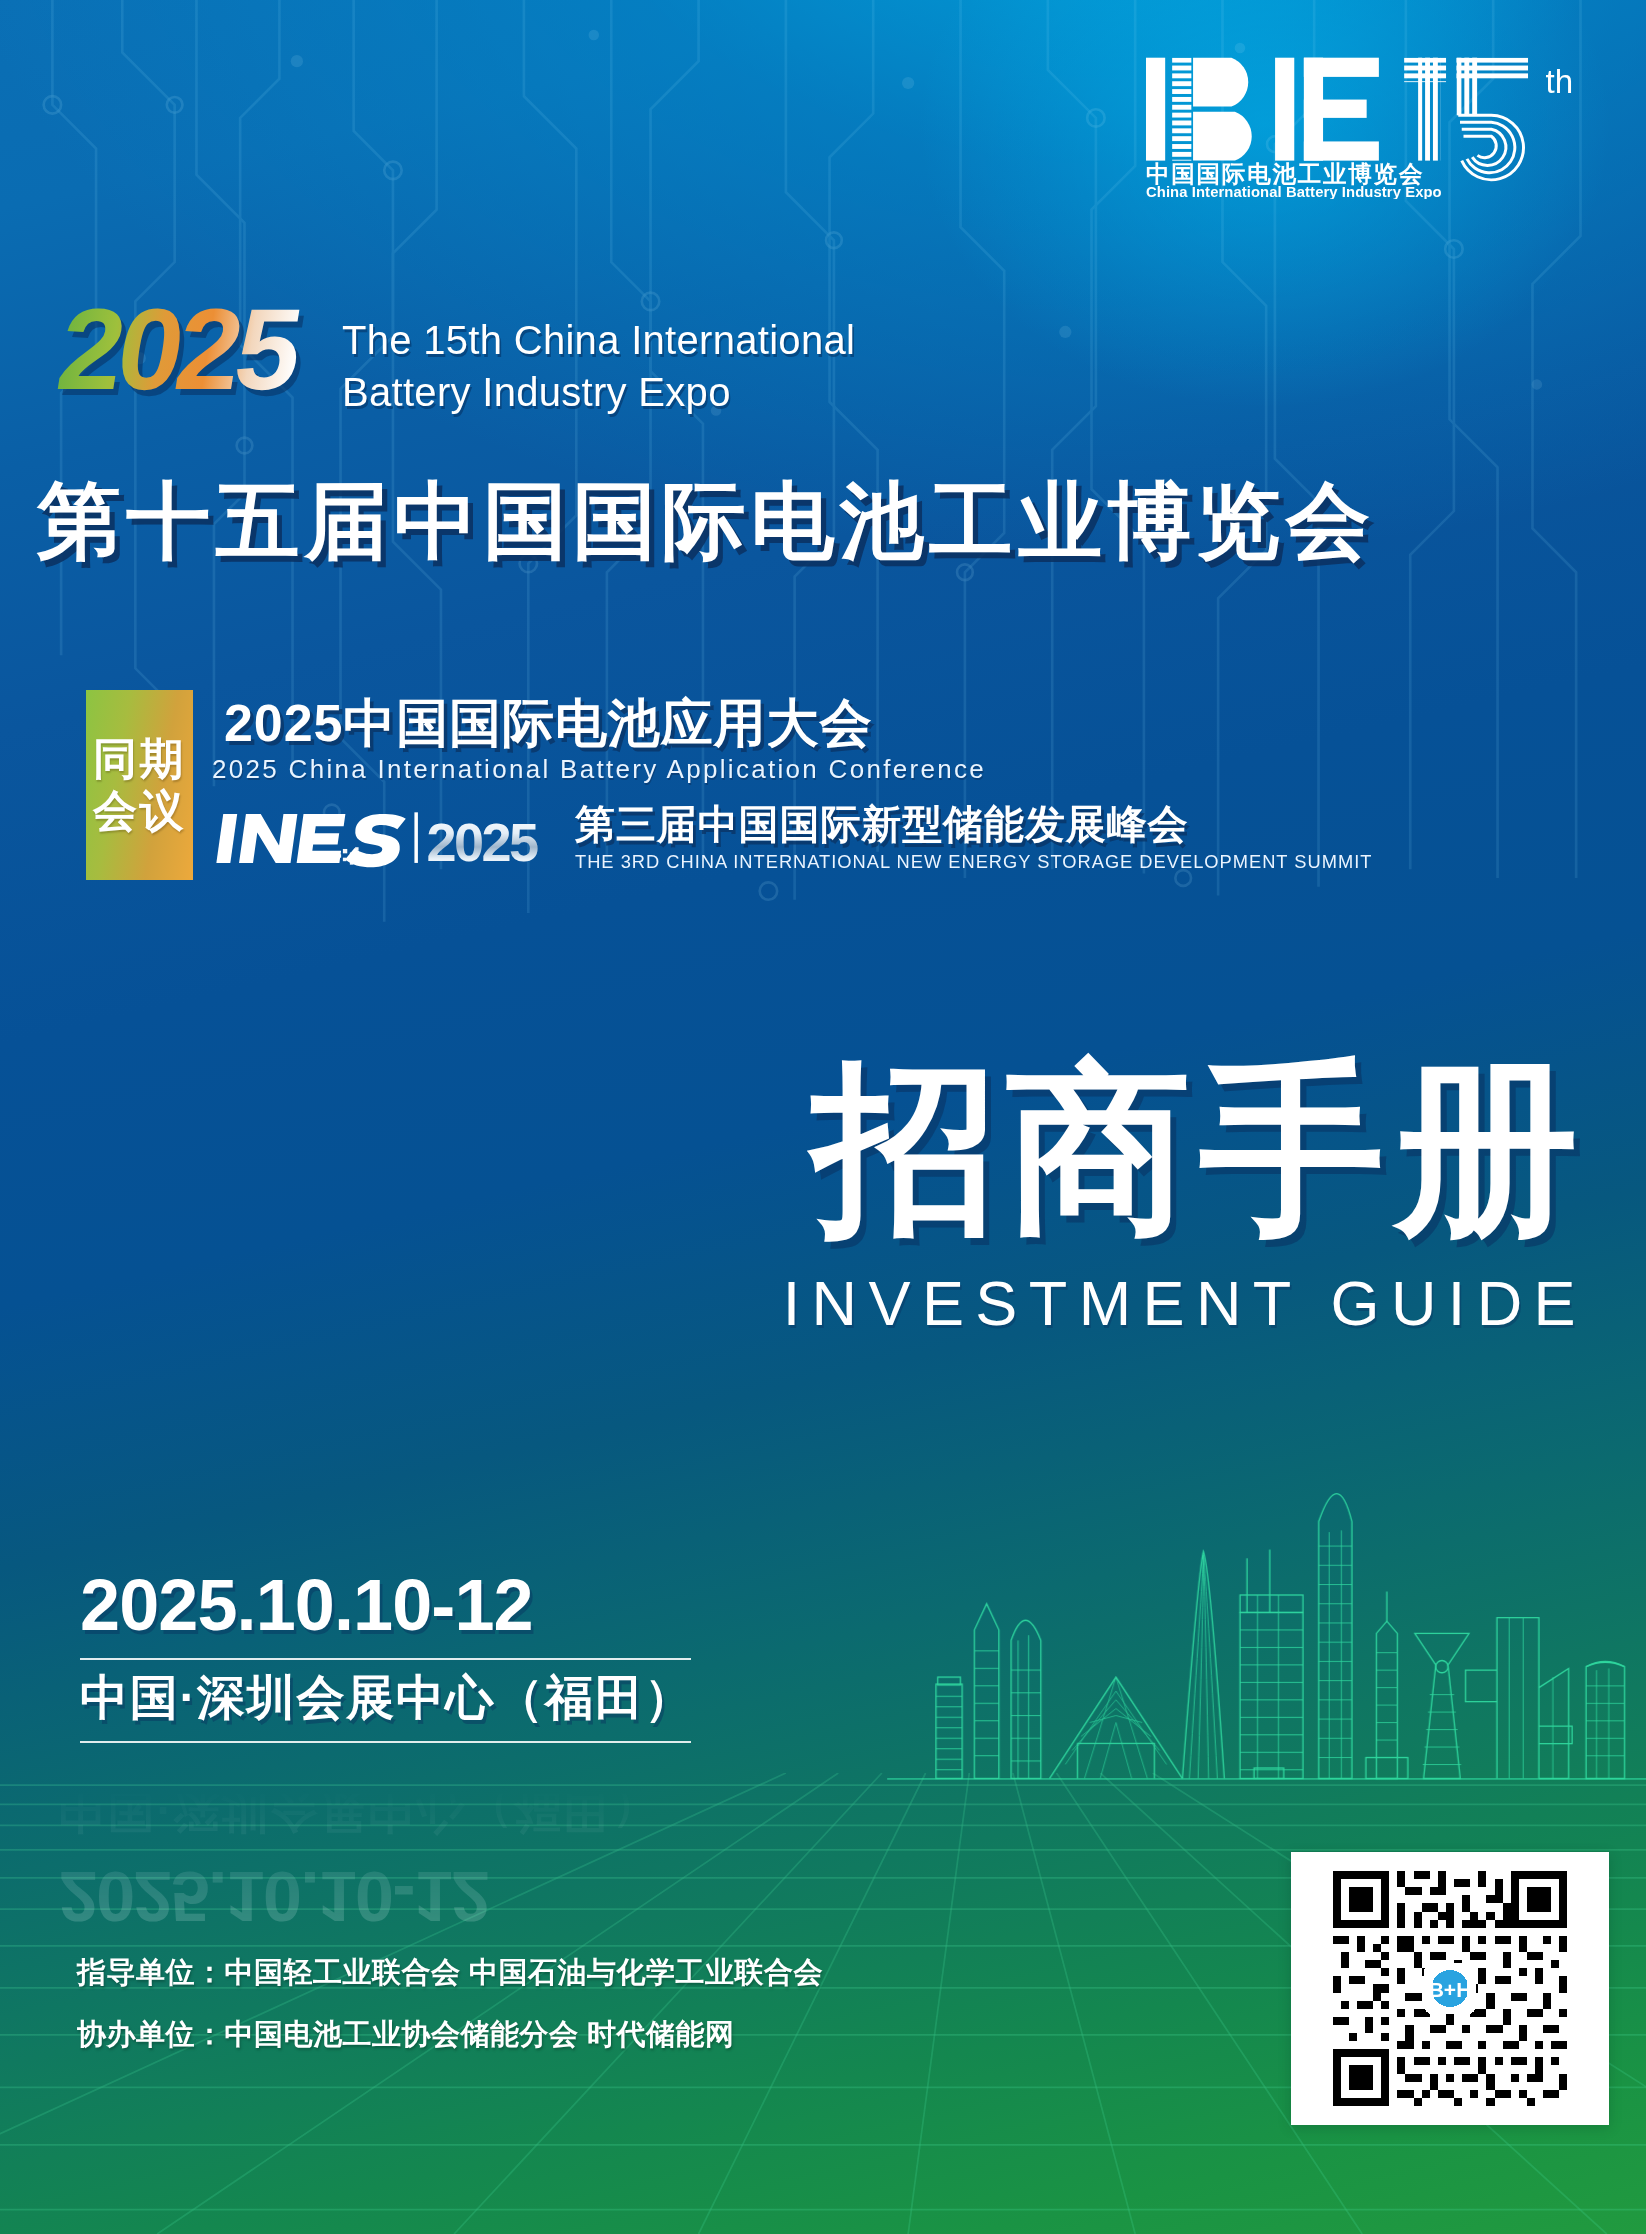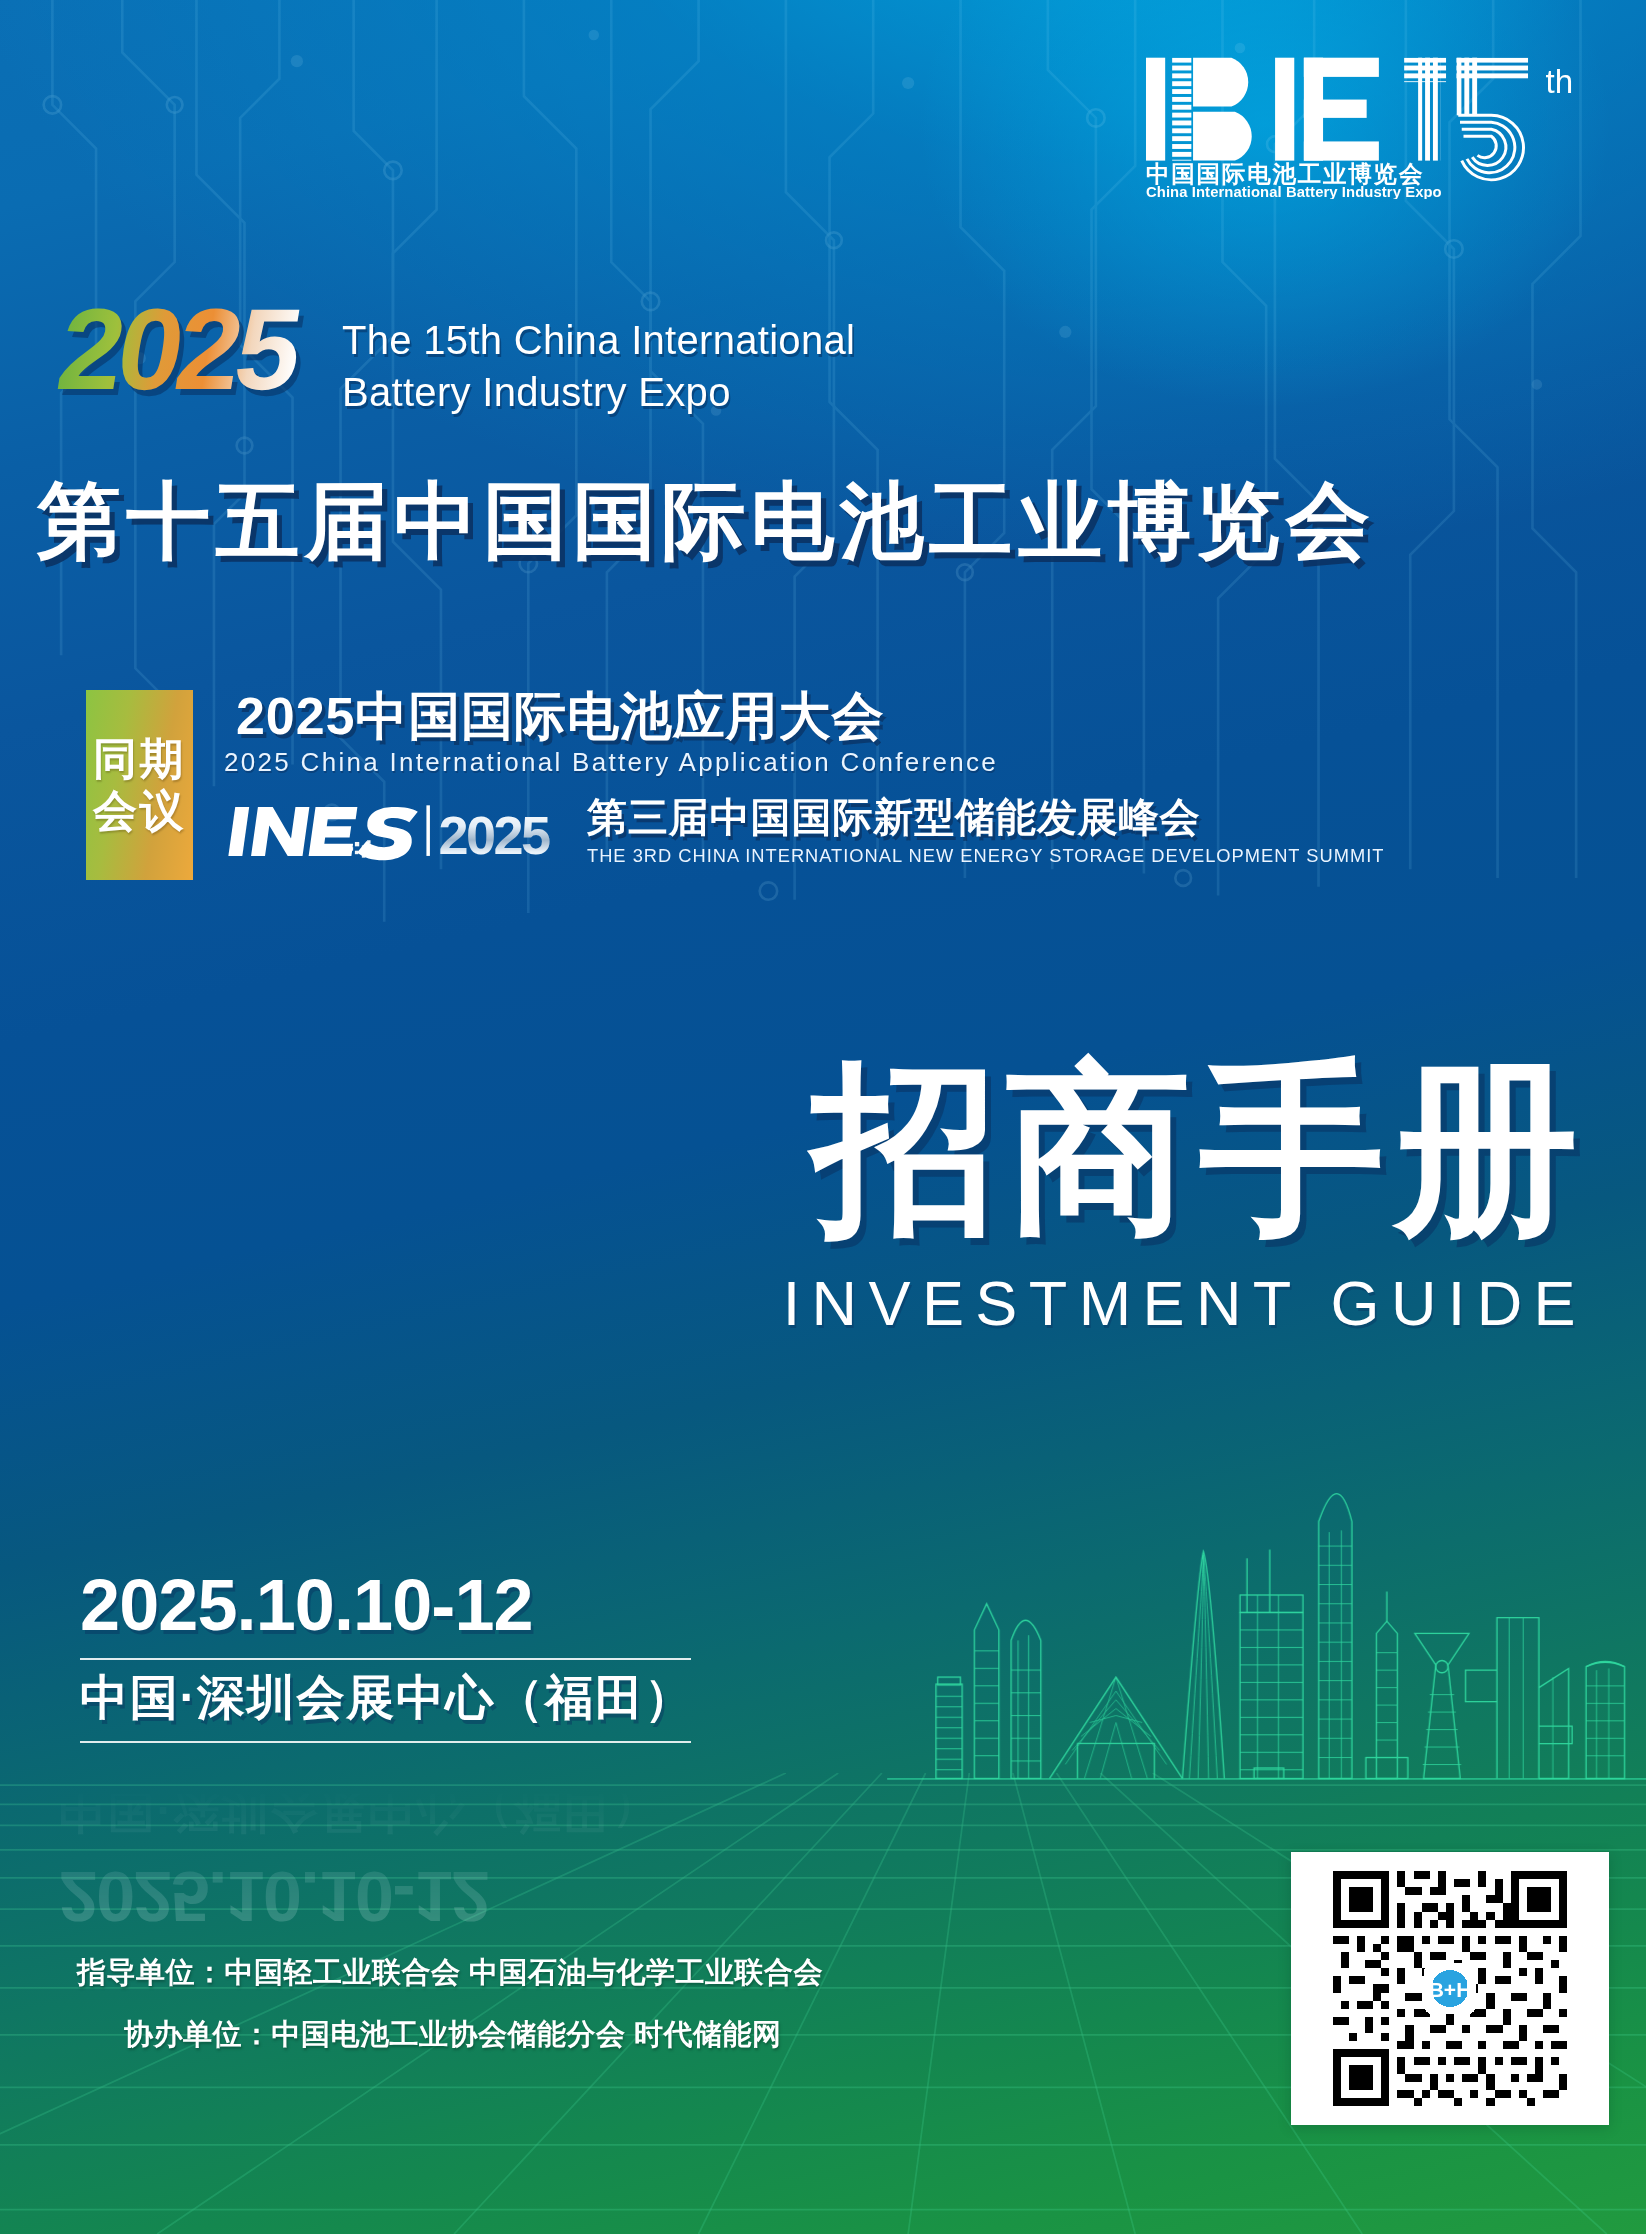--- a/index.html
+++ b/index.html
@@ -48,21 +48,21 @@
   .year2025{position:absolute;left:54px;top:300px;width:297px;height:114px;}
   .eng-title{position:absolute;left:342px;top:314px;color:#ffffff;
     font-size:40px;line-height:1.30;font-weight:400;letter-spacing:0.3px;
     text-shadow:1.7px 2.6px 0 rgba(4,48,96,.55);white-space:pre-line;}
 
   .cn-title{position:absolute;left:37px;top:479px;color:#ffffff;
     font-size:84px;font-weight:800;letter-spacing:5.2px;line-height:1;
     text-shadow:5.2px 6.1px 0 rgba(10,48,96,.85);white-space:nowrap;}
 
   
-  .concur{position:absolute;left:86px;top:690px;display:flex;align-items:flex-start;gap:12px;}
+  .concur{position:absolute;left:86px;top:690px;display:flex;align-items:center;}
   .concur-badge{
     width:107px;height:190px;flex:none;
     background:linear-gradient(100deg,#8cc442 0%,#a7bc3f 32%,#d1a23c 66%,#eda93c 100%);
     display:flex;flex-direction:column;align-items:center;justify-content:center;
     color:#ffffff;font-size:44px;font-weight:800;letter-spacing:2.6px;line-height:1.18;
     text-shadow:0.9px 1.7px 1.7px rgba(60,40,0,.25);
   }
   .concur-right{margin-left:19px;display:flex;flex-direction:column;justify-content:center;}
   .cc-cn{color:#ffffff;font-size:52px;font-weight:800;letter-spacing:0.9px;line-height:1;
     text-shadow:3.5px 4.4px 0 rgba(10,48,96,.7);white-space:nowrap;margin-left:12px;}
@@ -88,21 +88,21 @@
     text-shadow:2.6px 3.5px 0 rgba(9,50,96,.45);white-space:nowrap;}
   .rule{height:2.6px;background:rgba(255,255,255,.88);margin:14px 0 12.2px 0;width:611px;}
   .rule.bottom{margin:15.7px 0 0 0;}
   .venue{color:#ffffff;font-size:48px;font-weight:700;letter-spacing:1.7px;line-height:1.1;
     text-shadow:2.6px 3.5px 0 rgba(9,50,96,.45);white-space:nowrap;}
 
   
   .orgs{position:absolute;left:77px;top:1958px;}
   .org-line{color:#ffffff;font-size:29px;font-weight:600;letter-spacing:0.5px;line-height:1;
     margin-bottom:33px;white-space:nowrap;text-shadow:0.9px 1.7px 2.6px rgba(0,40,30,.40);}
-  .org-line:last-child{margin-bottom:0;margin-left:47px;}
+  .org-line:last-child{margin-bottom:0;}
 
   
   .qrwrap{position:absolute;left:1291px;top:1852px;width:318px;height:273px;
     background:#ffffff;padding:19px;box-shadow:0 2.6px 12.2px rgba(0,40,30,.22);}
   .qrwrap svg{display:block;width:100%;height:100%;}
 </style>
 </head>
 <body>
 
 <div class="poster">

